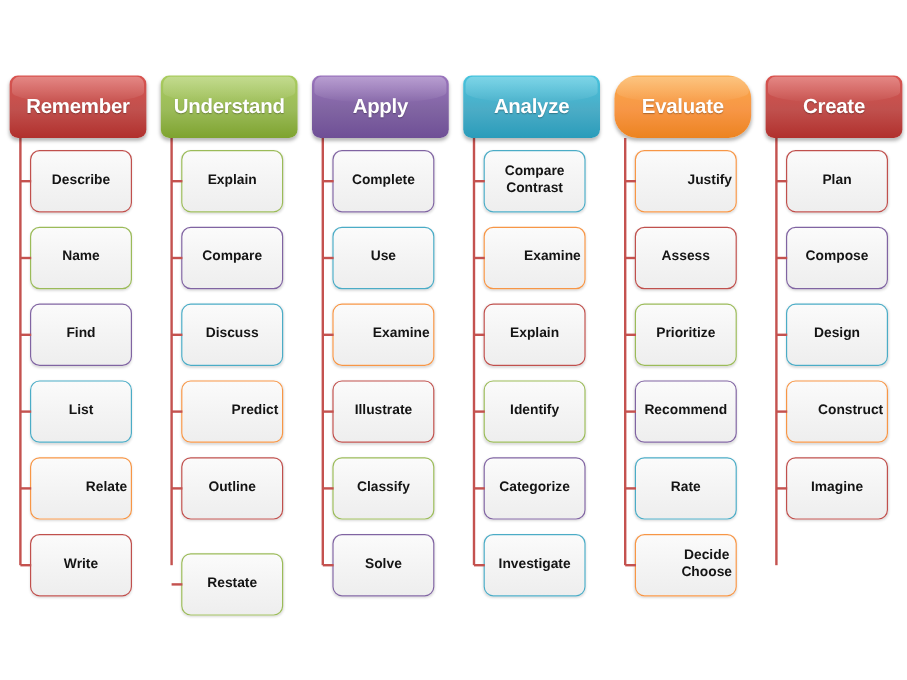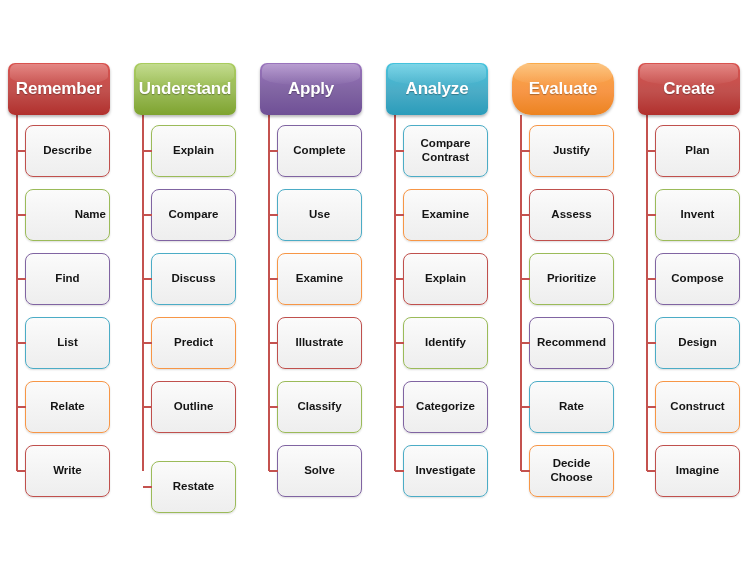--- a/index.html
+++ b/index.html
@@ -37,21 +37,21 @@
     position: relative;
     width: 126px;
     flex: 0 0 126px;
     box-sizing: border-box;
   }
 
   
   .col-header {
     position: relative;
     margin-left: 8px;
-    width: 102px;
+    width: 114px;
     height: 52px;
     border-radius: 7px;
     box-sizing: border-box;
     display: flex;
     align-items: center;
     justify-content: center;
     color: #ffffff;
     font-size: 17px;
     font-weight: bold;
     letter-spacing: -0.2px;
@@ -121,37 +121,37 @@
     background: #c4524f;
   }
 
   .item .item-label { padding: 0 3px; }
 
   
   .bd-red    { border-color: #c0504d; }
   .bd-green  { border-color: #9bbb59; }
   .bd-purple { border-color: #8064a2; }
   .bd-blue   { border-color: #4bacc6; }
-  .bd-orange { border-color: #f79646; }
+  .bd-orange { border-color: #f79646; justify-content: flex-end; }
 </style>
 </head>
 <body>
 
 <div id="canvas">
   <div class="columns" id="columns-root">
       <div class="column">
         <div class="col-header" style="background: linear-gradient(rgb(217, 83, 79) 0%, rgb(192, 80, 77) 55%, rgb(177, 48, 45) 100%);">
           <span class="hdr-label">Remember</span>
         </div>
         <div class="trunk" style="background: rgb(196, 82, 79); height: 356px;"></div>
         <div class="items">
           <div class="item bd-red" style="border-color: rgb(192, 80, 77);">
             <span class="item-label">Describe</span>
           </div>
-          <div class="item bd-green" style="border-color: rgb(155, 187, 89); justify-content: flex-end;">
+          <div class="item bd-green" style="border-color: rgb(155, 187, 89);">
             <span class="item-label">Name</span>
           </div>
           <div class="item bd-purple" style="border-color: rgb(128, 100, 162);">
             <span class="item-label">Find</span>
           </div>
           <div class="item bd-blue" style="border-color: rgb(75, 172, 198);">
             <span class="item-label">List</span>
           </div>
           <div class="item bd-orange" style="border-color: rgb(247, 150, 70);">
             <span class="item-label">Relate</span>
@@ -267,23 +267,20 @@
       </div>
       <div class="column">
         <div class="col-header" style="background: linear-gradient(rgb(217, 83, 79) 0%, rgb(192, 80, 77) 55%, rgb(177, 48, 45) 100%);">
           <span class="hdr-label">Create</span>
         </div>
         <div class="trunk" style="background: rgb(196, 82, 79); height: 356px;"></div>
         <div class="items">
           <div class="item bd-red" style="border-color: rgb(192, 80, 77);">
             <span class="item-label">Plan</span>
           </div>
-          <div class="item bd-green" style="border-color: rgb(155, 187, 89);">
-            <span class="item-label">Invent</span>
-          </div>
           <div class="item bd-purple" style="border-color: rgb(128, 100, 162); text-align: right;">
             <span class="item-label">Compose</span>
           </div>
           <div class="item bd-blue" style="border-color: rgb(75, 172, 198); text-align: right;">
             <span class="item-label">Design</span>
           </div>
           <div class="item bd-orange" style="border-color: rgb(247, 150, 70);">
             <span class="item-label">Construct</span>
           </div>
           <div class="item bd-red" style="border-color: rgb(192, 80, 77);">

